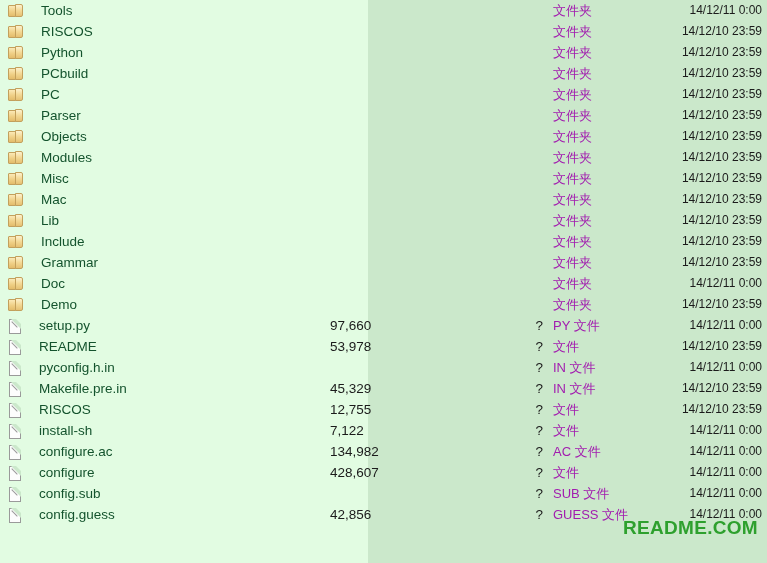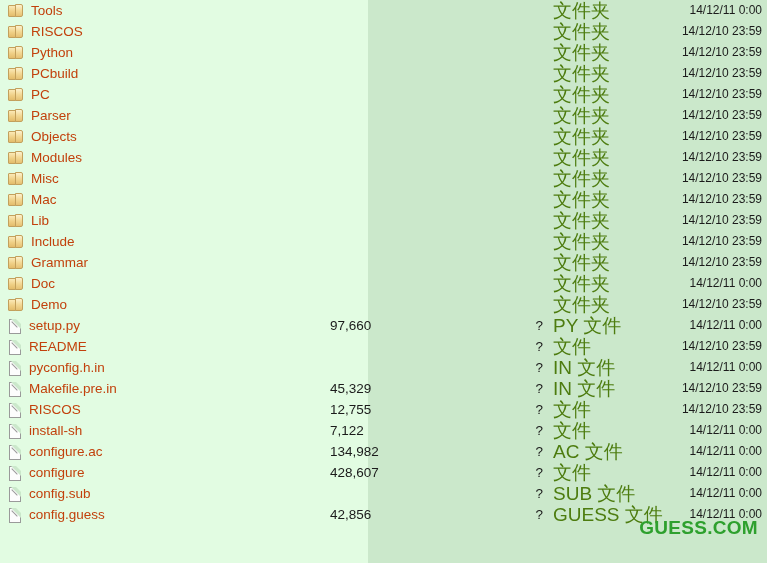--- a/index.html
+++ b/index.html
@@ -51,23 +51,23 @@
   
   .cell-name {
     position: absolute;
     left: 8px;
     top: 0;
     height: 21px;
     display: flex;
     align-items: center;
   }
   .cell-name .label {
-    margin-left: 7px;
+    margin-left: 17px;
     font-size: 13.5px;
-    color: #c2410c;
+    color: #14532d;
   }
 
   
   .icon {
     position: relative;
     width: 16px;
     height: 15px;
     flex: 0 0 16px;
     display: inline-block;
   }
@@ -179,22 +179,22 @@
     text-align: right;
     font-size: 13.5px;
     color: #1b1b1b;
   }
 
   
   .cell-type {
     position: absolute;
     left: 553px;
     top: 0;
-    font-size: 19px;
-    color: #4d7c0f;
+    font-size: 13px;
+    color: #a21caf;
   }
 
   
   .cell-date {
     position: absolute;
     left: 600px;
     top: 0;
     width: 162px;
     text-align: right;
     font-size: 12px;
@@ -385,20 +385,21 @@
         <div class="cell-date">14/12/11 0:00</div>
       </div>
       <div class="row">
         <div class="cell-name">
           <span class="icon file">
             <span class="fold"></span>
             <span class="foldline"></span>
           </span>
           <span class="label">README</span>
         </div>
+        <div class="cell-size">53,978</div>
         <div class="cell-q">?</div>
         <div class="cell-type">文件</div>
         <div class="cell-date">14/12/10 23:59</div>
       </div>
       <div class="row">
         <div class="cell-name">
           <span class="icon file">
             <span class="fold"></span>
             <span class="foldline"></span>
           </span>
@@ -493,15 +494,15 @@
           </span>
           <span class="label">config.guess</span>
         </div>
         <div class="cell-size">42,856</div>
         <div class="cell-q">?</div>
         <div class="cell-type">GUESS 文件</div>
         <div class="cell-date">14/12/11 0:00</div>
       </div>
     </div>
 
-  <div class="watermark">GUESS.COM</div>
+  <div class="watermark">README.COM</div>
 
 </div>
 
 </body></html>

